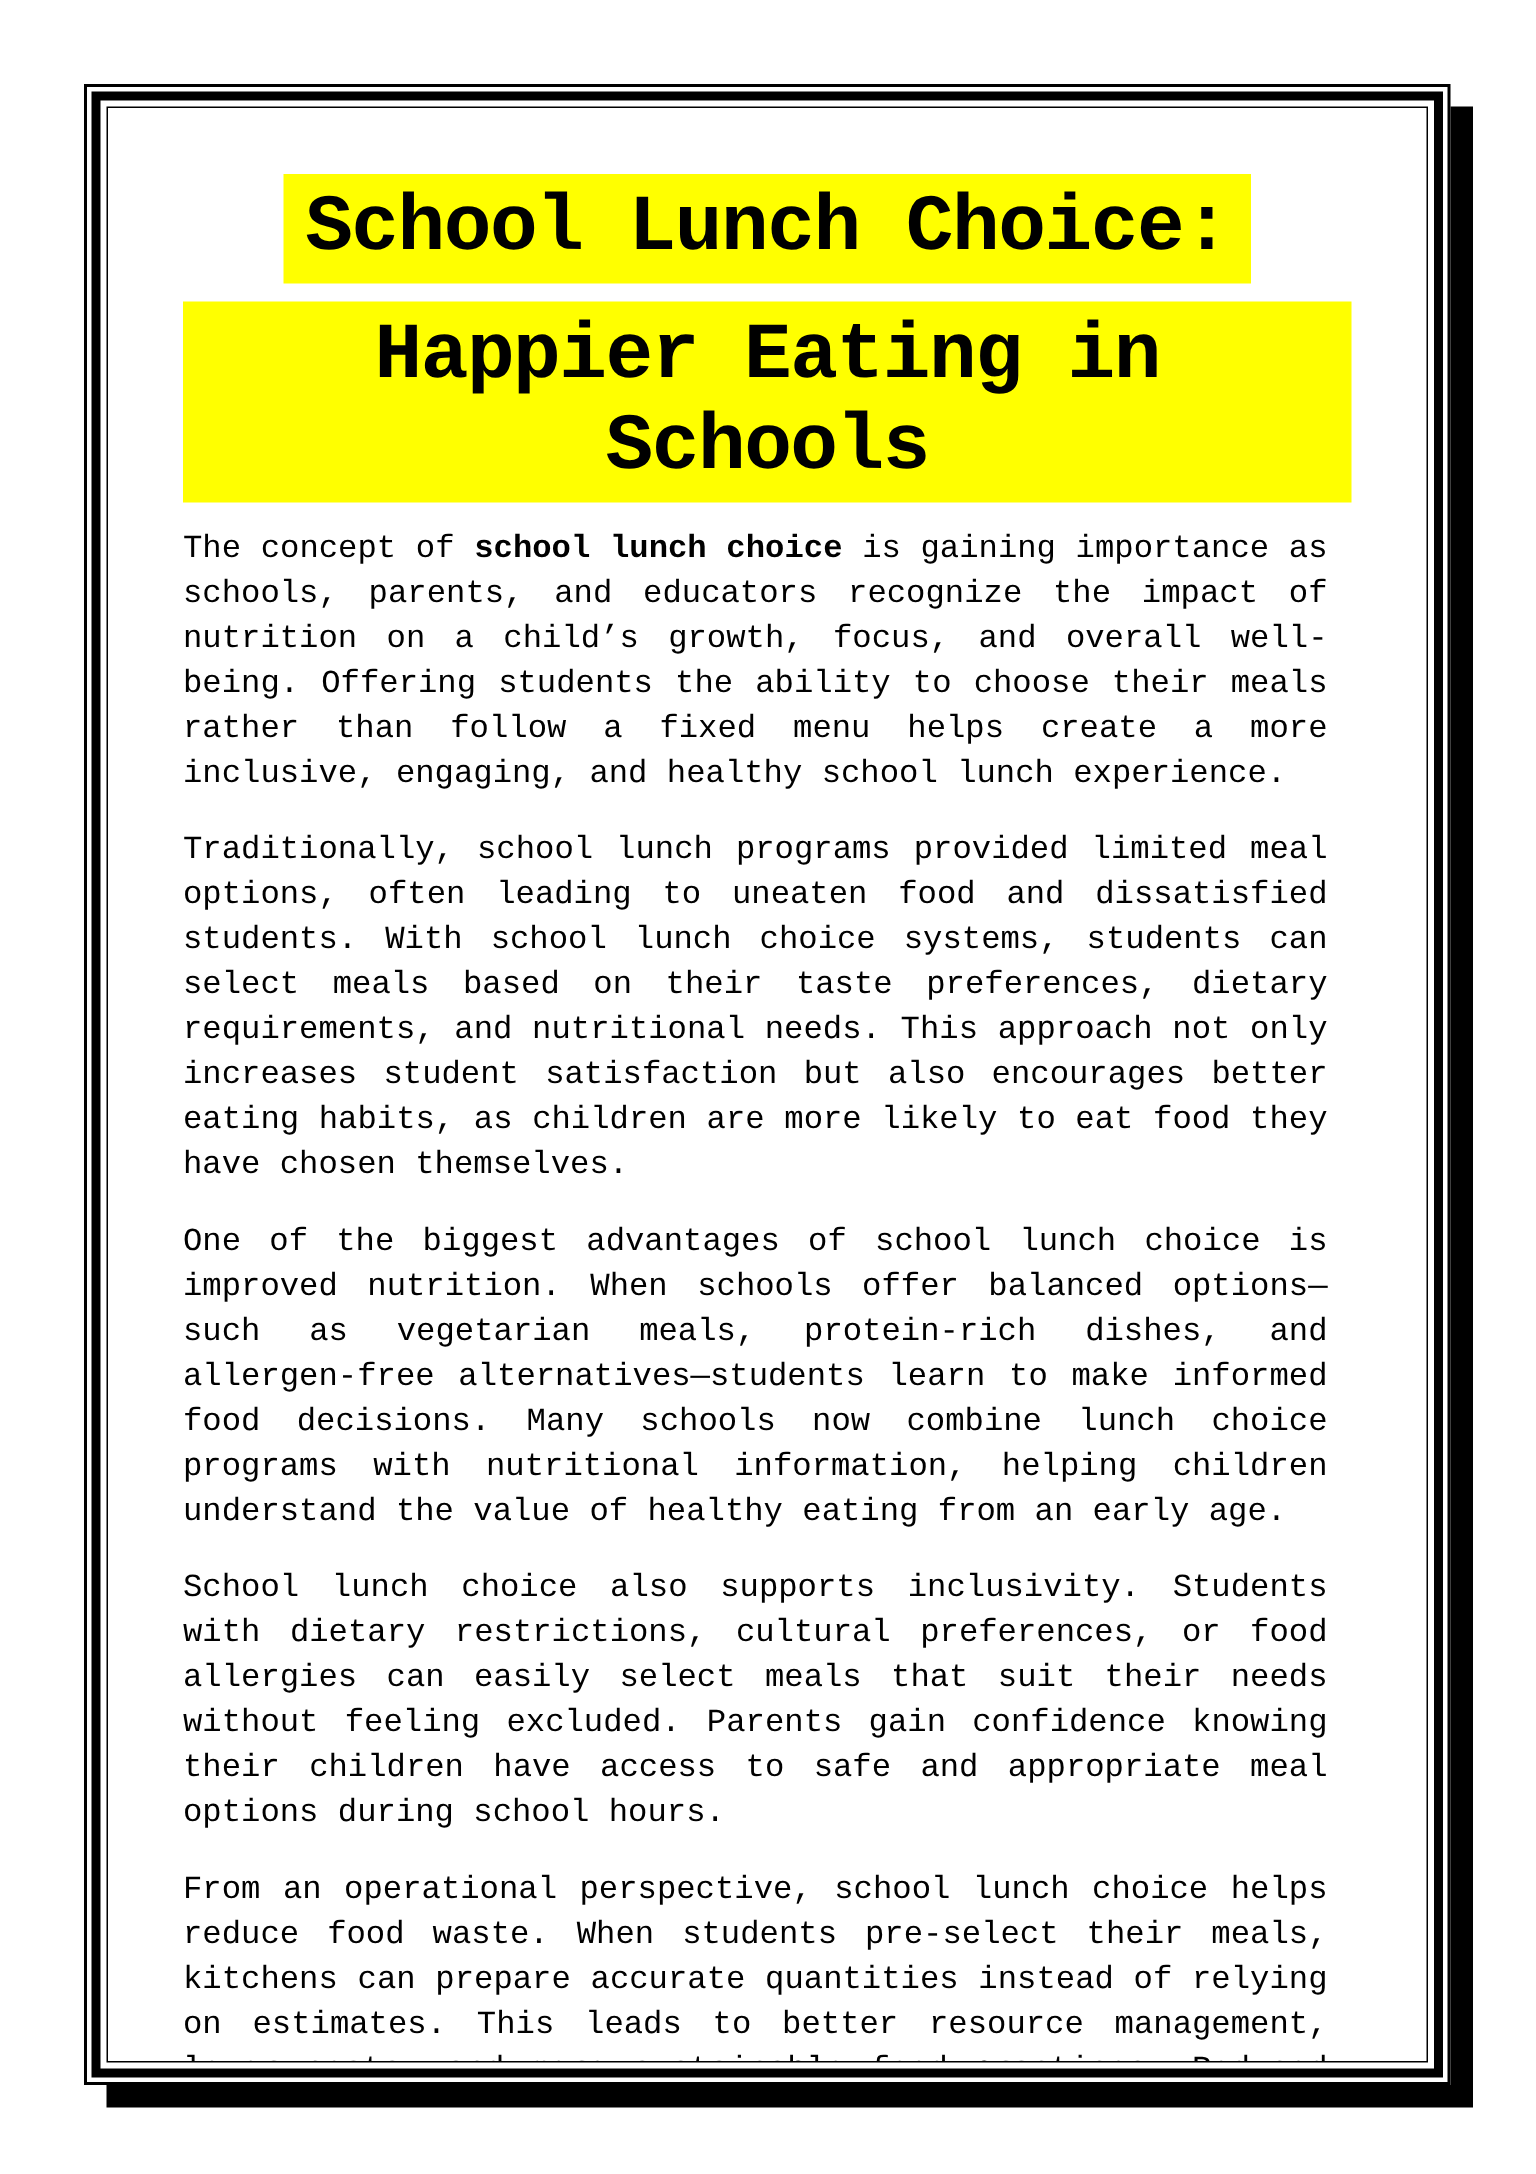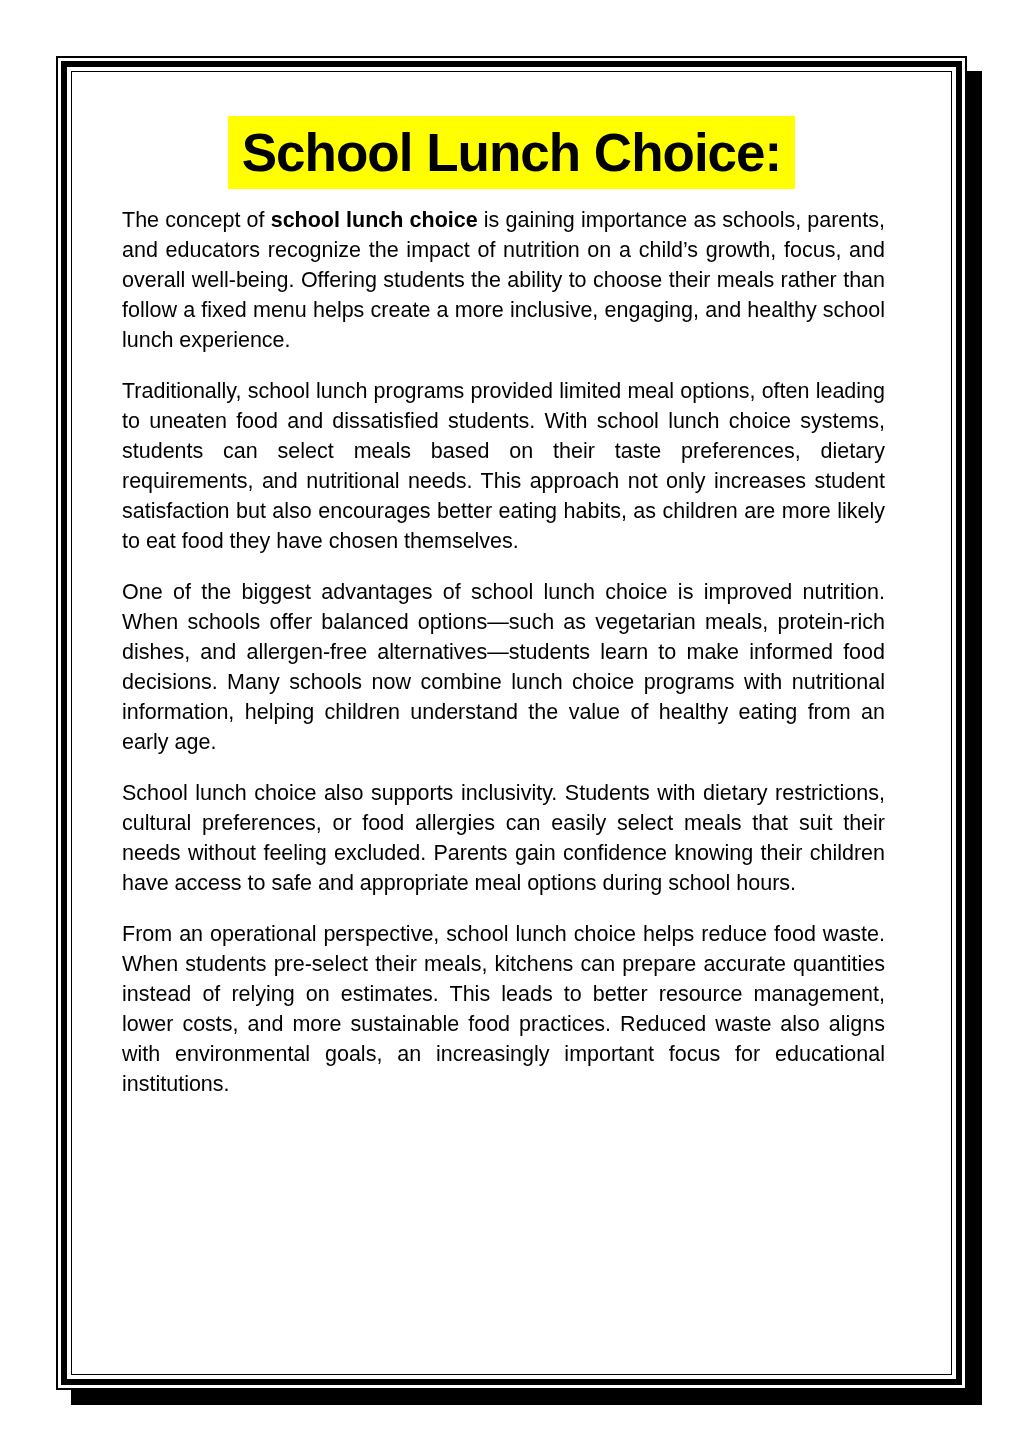--- a/index.html
+++ b/index.html
@@ -1,15 +1,15 @@
 <!DOCTYPE html>
 <html><head>
 <meta charset="utf-8">
 <style>
-  * { box-sizing: border-box; }
+  * { box-sizing: border-box; font-family: Liberation Mono, monospace; }
   html, body {
     margin: 0;
     padding: 0;
     background: #ffffff;
     width: 1024px;
     height: 1449px;
     font-family: "Liberation Sans", sans-serif;
     color: #000000;
   }
   .page {
@@ -75,20 +75,23 @@
 
 <div class="page">
   <div class="frame-outer">
     <div class="frame-mid">
       <div class="frame-inner">
 
         <h1 class="title">
           <div class="title-line-wrap">
             <span class="title-line">School Lunch Choice:</span>
           </div>
+          <div class="title-line-wrap">
+            <span class="title-line">Happier Eating in Schools</span>
+          </div>
         </h1>
 
         <div class="body-text">
           <p><span>The concept of </span><strong>school lunch choice</strong><span> is gaining importance as schools, parents, and educators recognize the impact of nutrition on a child’s growth, focus, and overall well-being. Offering students the ability to choose their meals rather than follow a fixed menu helps create a more inclusive, engaging, and healthy school lunch experience.</span></p>
 
           <p>Traditionally, school lunch programs provided limited meal options, often leading to uneaten food and dissatisfied students. With school lunch choice systems, students can select meals based on their taste preferences, dietary requirements, and nutritional needs. This approach not only increases student satisfaction but also encourages better eating habits, as children are more likely to eat food they have chosen themselves.</p>
 
           <p>One of the biggest advantages of school lunch choice is improved nutrition. When schools offer balanced options—such as vegetarian meals, protein-rich dishes, and allergen-free alternatives—students learn to make informed food decisions. Many schools now combine lunch choice programs with nutritional information, helping children understand the value of healthy eating from an early age.</p>
 
           <p>School lunch choice also supports inclusivity. Students with dietary restrictions, cultural preferences, or food allergies can easily select meals that suit their needs without feeling excluded. Parents gain confidence knowing their children have access to safe and appropriate meal options during school hours.</p>

